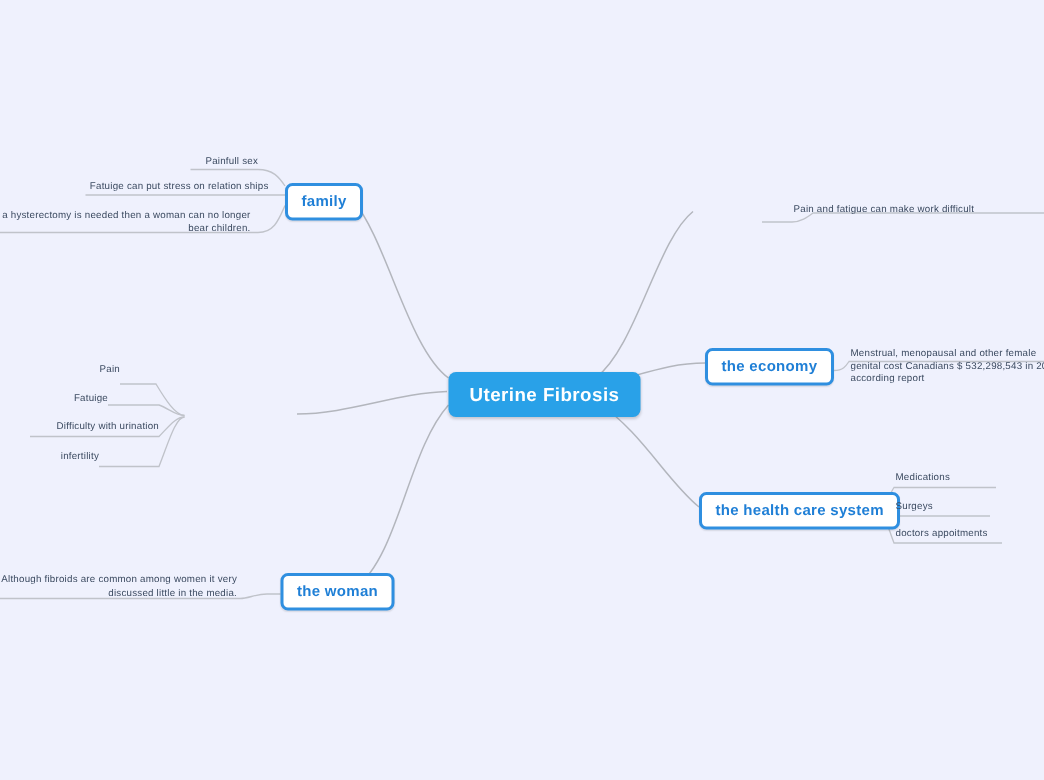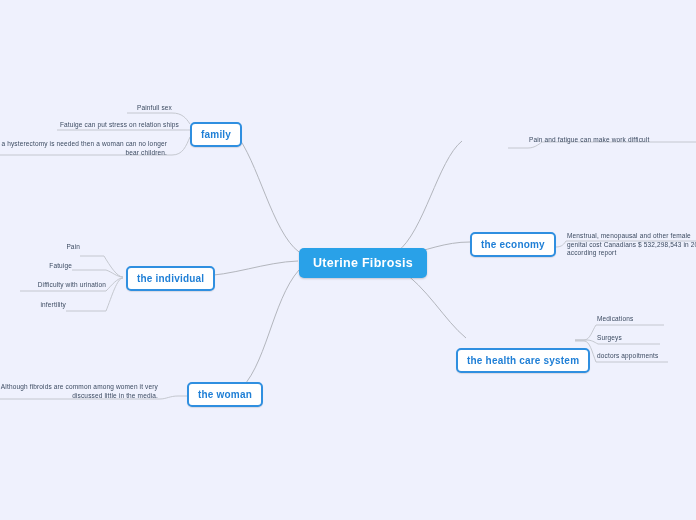--- a/index.html
+++ b/index.html
@@ -128,29 +128,28 @@
 
   <div class="node node-leaf wrap leaf-left" style="left:-8px; top:140px; width:175px;">If a hysterectomy is needed then a woman can no longer bear children.</div>
 
 
   <div class="node node-leaf leaf-right" style="left:529px; top:136px; width:140px;">Pain and fatigue can make work difficult</div>
 
   <div class="node node-branch" style="left:470px; top:232px;">the economy</div>
 
   <div class="node node-leaf wrap leaf-right" style="left:567px; top:232px; width:140px;">Menstrual, menopausal and other female genital cost Canadians $ 532,298,543 in 2010 according report</div>
 
-  <div class="node node-branch" style="left:456px; top:328px;margin-top:20px;">the health care system</div>
+  <div class="node node-branch" style="left:466px; top:328px;">the health care system</div>
 
   <div class="node node-leaf leaf-right" style="left:597px; top:315px; width:70px;">Medications</div>
 
   <div class="node node-leaf leaf-right" style="left:597px; top:334px; width:70px;">Surgeys</div>
 
   <div class="node node-leaf leaf-right" style="left:597px; top:352px; width:80px;">doctors appoitments</div>
 
-  <div class="node node-branch" style="left:126px; top:266px;">the individual</div>
 
   <div class="node node-leaf leaf-left" style="left:40px; top:243px; width:40px;">Pain</div>
 
   <div class="node node-leaf leaf-left" style="left:30px; top:262px; width:42px;">Fatuige</div>
 
   <div class="node node-leaf leaf-left" style="left:20px; top:281px; width:86px;">Difficulty with urination</div>
 
   <div class="node node-leaf leaf-left" style="left:26px; top:301px; width:40px;">infertility</div>
 
   <div class="node node-branch" style="left:187px; top:382px;">the woman</div>

